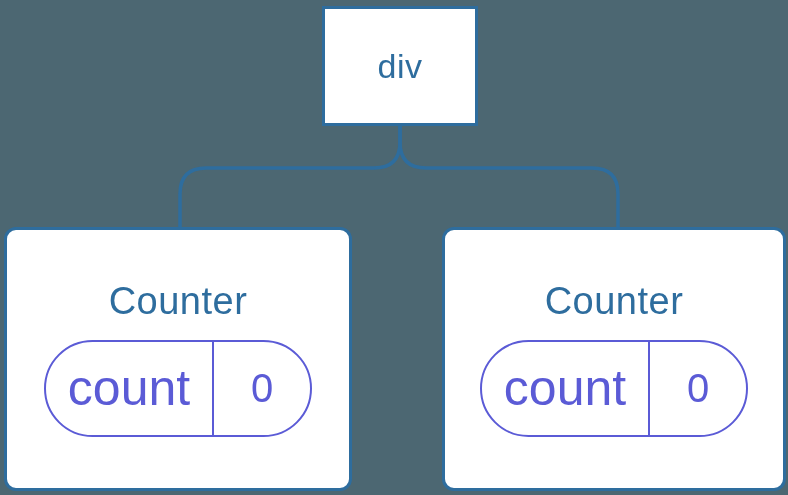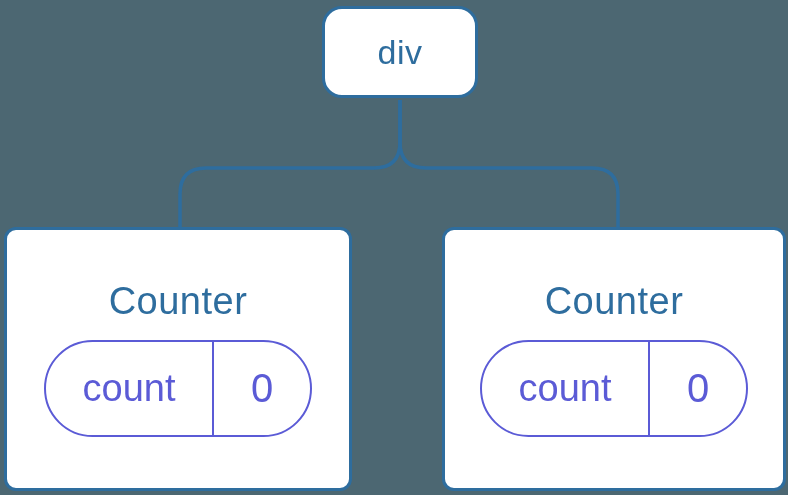--- a/index.html
+++ b/index.html
@@ -27,24 +27,24 @@
     pointer-events: none;
   }
   .connectors path {
     fill: none;
     stroke: var(--node-border);
     stroke-width: 3.5;
   }
   .root-node {
     position: absolute;
     left: 322px; top: 6px;
-    width: 156px; height: 92px;
+    width: 156px; height: 120px;
     background: var(--node-bg);
     border: 3.5px solid var(--node-border);
-    border-radius: 20px;
+    border-radius: 0;
     display: flex;
     align-items: center;
     justify-content: center;
   }
   .root-node .root-label {
     color: var(--node-text);
     font-size: 34px;
     font-weight: 500;
     letter-spacing: 0.5px;
   }
@@ -79,21 +79,21 @@
     overflow: hidden;
     background: var(--node-bg);
   }
   .pill-key {
     flex: 1 1 auto;
     display: flex;
     align-items: center;
     justify-content: center;
     border-right: 2px solid var(--state-accent);
     color: var(--state-accent);
-    font-size: 38px;
+    font-size: 50px;
     font-weight: 400;
   }
   .pill-value {
     flex: 0 0 96px;
     display: flex;
     align-items: center;
     justify-content: center;
     color: var(--state-accent);
     font-size: 40px;
     font-weight: 400;

